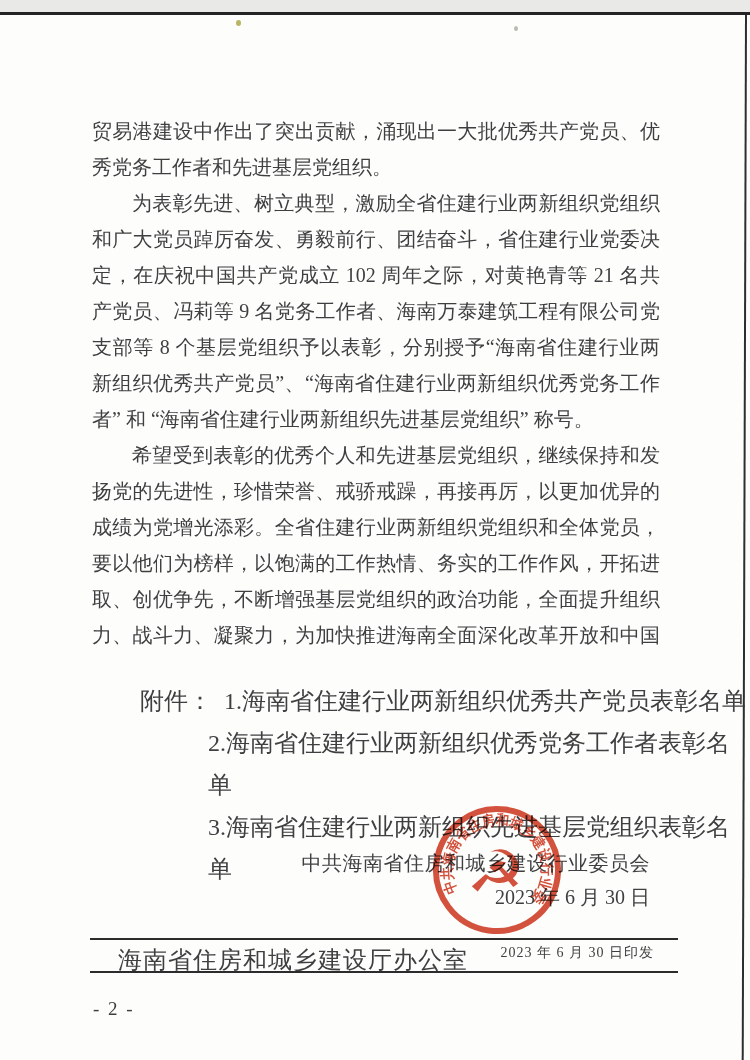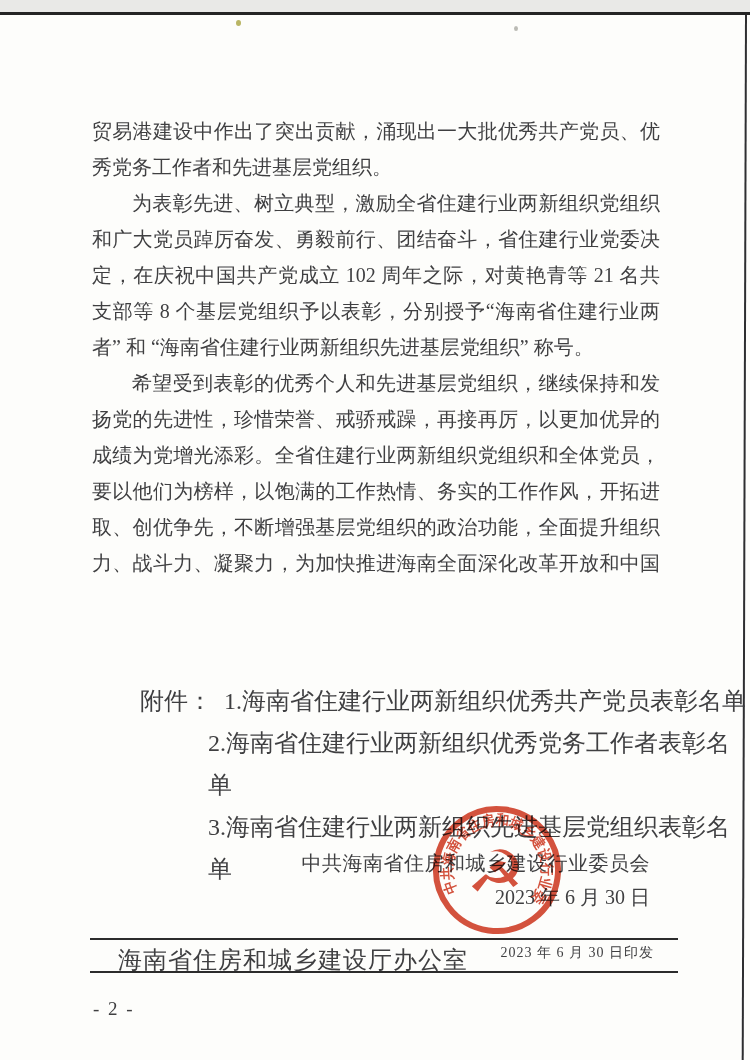--- a/index.html
+++ b/index.html
@@ -53,21 +53,23 @@
   <div class="right-edge"></div>
   <div class="speck speck1"></div>
   <div class="speck speck2"></div>
 
   <div class="body-text">
     <div class="line j">贸易港建设中作出了突出贡献，涌现出一大批优秀共产党员、优</div>
     <div class="line">秀党务工作者和先进基层党组织。</div>
     <div class="line j indent">为表彰先进、树立典型，激励全省住建行业两新组织党组织</div>
     <div class="line j">和广大党员踔厉奋发、勇毅前行、团结奋斗，省住建行业党委决</div>
     <div class="line j">定，在庆祝中国共产党成立 102 周年之际，对黄艳青等 21 名共</div>
+    <div class="line j">产党员、冯莉等 9 名党务工作者、海南万泰建筑工程有限公司党</div>
     <div class="line j">支部等 8 个基层党组织予以表彰，分别授予“海南省住建行业两</div>
+    <div class="line j">新组织优秀共产党员”、“海南省住建行业两新组织优秀党务工作</div>
     <div class="line">者” 和 “海南省住建行业两新组织先进基层党组织” 称号。</div>
     <div class="line j indent">希望受到表彰的优秀个人和先进基层党组织，继续保持和发</div>
     <div class="line j">扬党的先进性，珍惜荣誉、戒骄戒躁，再接再厉，以更加优异的</div>
     <div class="line j">成绩为党增光添彩。全省住建行业两新组织党组织和全体党员，</div>
     <div class="line j">要以他们为榜样，以饱满的工作热情、务实的工作作风，开拓进</div>
     <div class="line j">取、创优争先，不断增强基层党组织的政治功能，全面提升组织</div>
     <div class="line j">力、战斗力、凝聚力，为加快推进海南全面深化改革开放和中国</div>
   </div>
 
   <div class="attachments">

